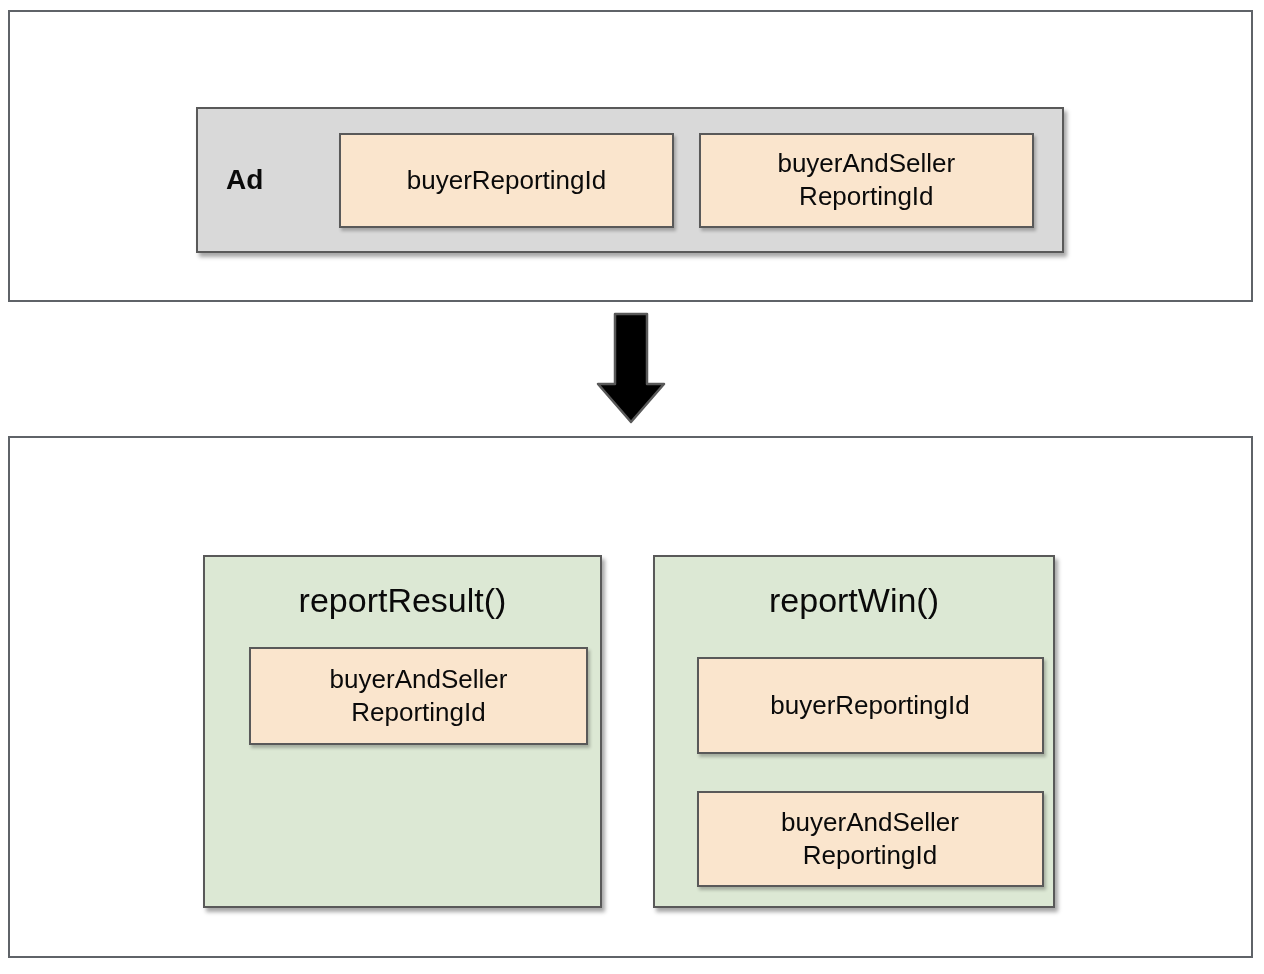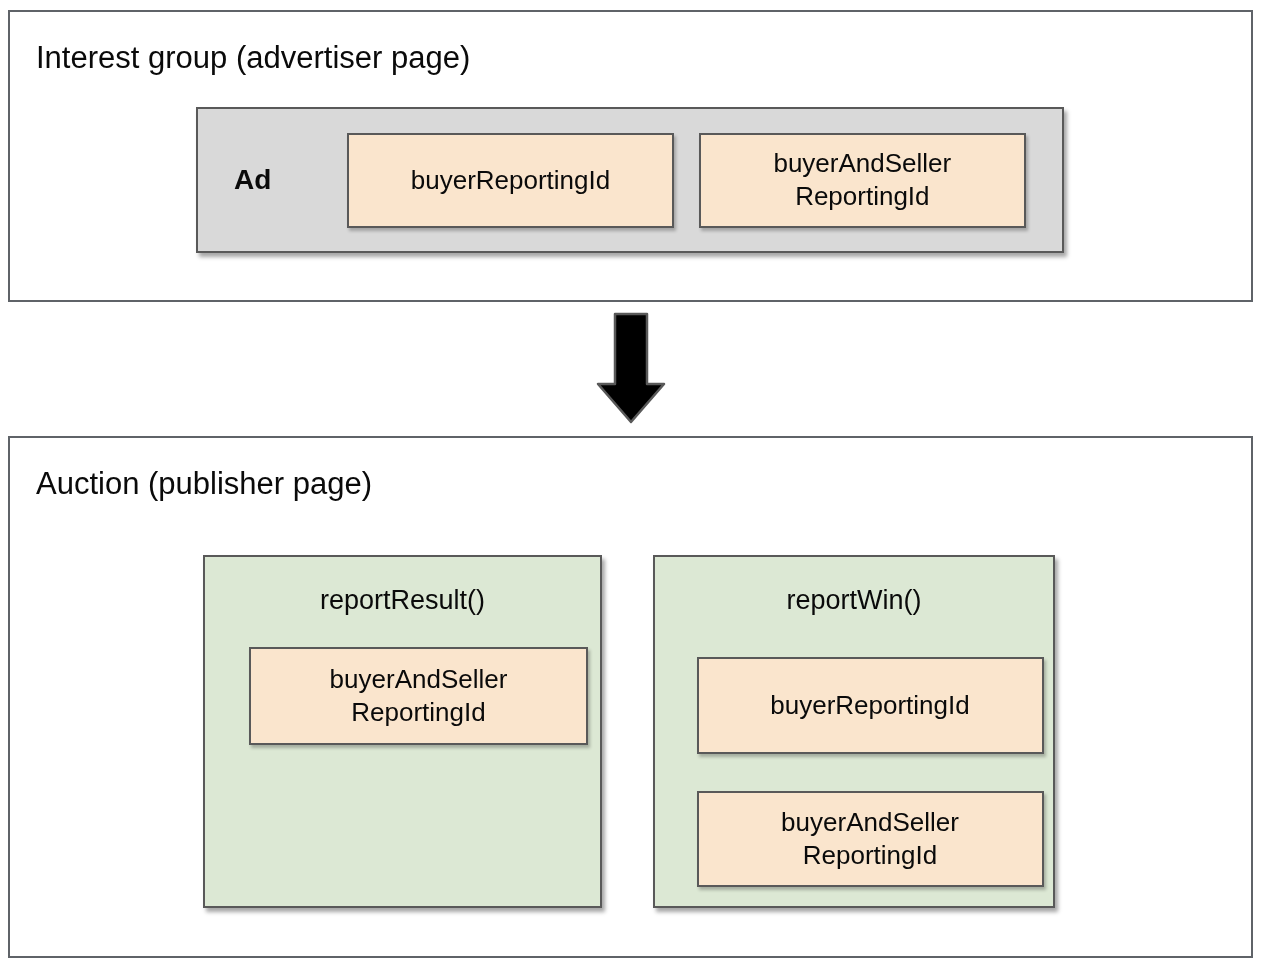--- a/index.html
+++ b/index.html
@@ -40,21 +40,21 @@
     left: 186px;
     top: 95px;
     width: 868px;
     height: 146px;
     box-sizing: border-box;
     background: var(--ad-fill, #d9d9d9);
     border: 2px solid var(--box-border, #595959);
     box-shadow: 3px 4px 4px rgba(0,0,0,0.35);
     display: flex;
     align-items: center;
-    padding: 0 36px;
+    padding: 0 28px;
   }
   .ad-label {
     font-size: 28px;
     font-weight: 700;
     margin-right: 44px;
   }
   .chip {
     box-sizing: border-box;
     background: var(--chip-fill, #fae5cd);
     border: 2px solid var(--box-border, #595959);
@@ -92,49 +92,47 @@
     border: 2px solid var(--box-border, #595959);
     box-shadow: 3px 4px 4px rgba(0,0,0,0.35);
     display: flex;
     flex-direction: column;
     align-items: center;
   }
   .fn-report-result { left: 193px; width: 399px; }
   .fn-report-win    { left: 643px; width: 402px; gap: 8px; }
   .fn-name {
     margin-top: 26px;
-    font-size: 27px;
+    font-size: 34px;
     line-height: 34px;
     text-align: center;
   }
   .chip-rr-1 { width: 339px; height: 98px; margin-top: 30px; }
   .chip-rw-1 { width: 347px; height: 97px; margin-top: 32px; }
   .chip-rw-2 { width: 347px; height: 96px; margin-top: 29px; }
 </style>
 </head>
 <body>
 
 <div class="canvas">
 
   <section class="outer-box" id="ig-section">
-    <div class="section-title">Interest group (advertiser page)</div>
     <div class="ad-box">
       <span class="ad-label">Ad</span>
       <div class="chip chip-ad-1">buyerReportingId</div>
       <div class="chip chip-ad-2">buyerAndSeller
 ReportingId</div>
     </div>
   </section>
 
   <svg class="down-arrow" viewBox="0 0 82 112" aria-hidden="true">
     <polygon points="25,2 57,2 57,72 74,72 41,110 8,72 25,72"></polygon>
   </svg>
 
   <section class="outer-box" id="auction-section">
-    <div class="section-title">Auction (publisher page)</div>
 
     <div class="fn-box fn-report-result">
       <div class="fn-name">reportResult()</div>
       <div class="chip chip-rr-1">buyerAndSeller
 ReportingId</div>
     </div>
 
     <div class="fn-box fn-report-win">
       <div class="fn-name">reportWin()</div>
       <div class="chip chip-rw-1">buyerReportingId</div>

